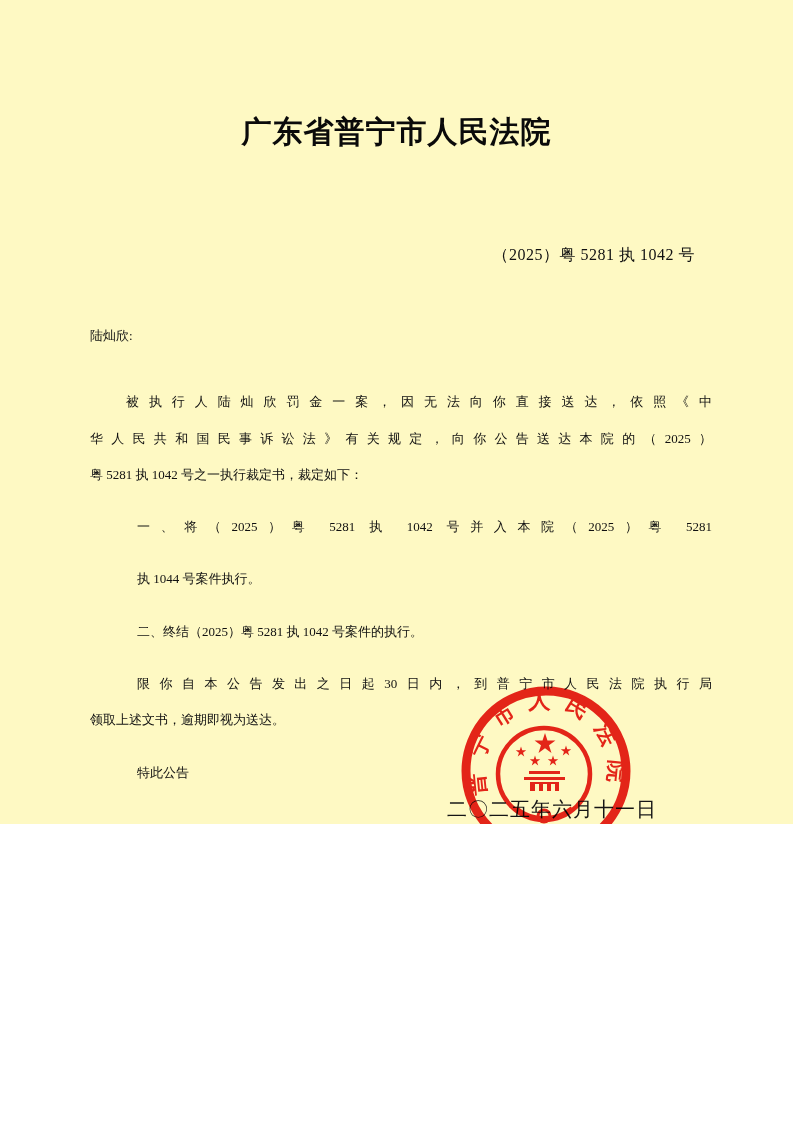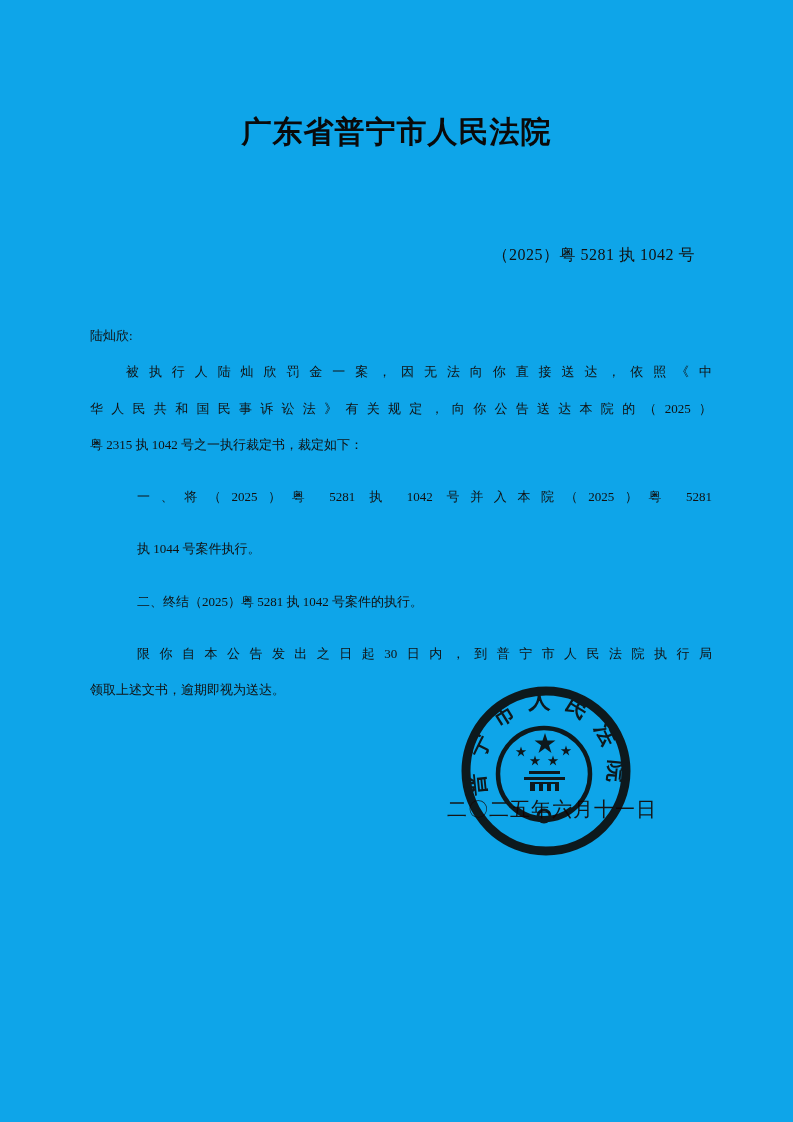--- a/index.html
+++ b/index.html
@@ -3,22 +3,22 @@
 <meta charset="utf-8">
 <style>
   html, body {
     margin: 0;
     padding: 0;
     background: #ffffff;
   }
   .page {
     position: relative;
     width: 793px;
-    height: 1122px;
-    background: #0ea5e9;
+    height: 824px;
+    background: #fef9c3;
     overflow: hidden;
     font-family: "Liberation Serif", "DejaVu Serif", serif;
     color: #111111;
   }
   .court-name {
     position: absolute;
     top: 112px;
     left: 0;
     right: 0;
     text-align: center;
@@ -46,21 +46,21 @@
   }
   .body-text {
     position: absolute;
     top: 318px;
     left: 90px;
     width: 622px;
     font-size: 13px;
     line-height: 36.3px;
   }
   .body-line { min-height: 36.3px; }
-  .indent-para { text-indent: 36px; }
+  .indent-para { text-indent: 36px; margin-top: 30px; }
   .indent-list { text-indent: 47px; margin-top: 16px; }
   .justify {
     text-align: justify;
     text-align-last: justify;
     text-justify: inter-character;
   }
   .date-line {
     position: absolute;
     top: 796px;
     left: 447px;
@@ -84,26 +84,27 @@
 
 <div class="page">
 
   <div class="court-name">广东省普宁市人民法院</div>
   <div class="case-number">（2025）粤 5281 执 1042 号</div>
 
   <div class="body-text">
     <div class="body-line">陆灿欣:</div>
     <div class="body-line indent-para justify">被执行人陆灿欣罚金一案，因无法向你直接送达，依照《中</div>
     <div class="body-line justify">华人民共和国民事诉讼法》有关规定，向你公告送达本院的（2025）</div>
-    <div class="body-line">粤 2315 执 1042 号之一执行裁定书，裁定如下：</div>
+    <div class="body-line">粤 5281 执 1042 号之一执行裁定书，裁定如下：</div>
     <div class="body-line indent-list justify">一、将（2025）粤 5281 执 1042 号并入本院（2025）粤 5281</div>
     <div class="body-line indent-list">执 1044 号案件执行。</div>
     <div class="body-line indent-list">二、终结（2025）粤 5281 执 1042 号案件的执行。</div>
     <div class="body-line indent-list justify">限你自本公告发出之日起30日内，到普宁市人民法院执行局</div>
     <div class="body-line">领取上述文书，逾期即视为送达。</div>
+    <div class="body-line indent-list">特此公告</div>
   </div>
 
   <div class="date-line">二〇二五年六月十一日</div>
 
   <svg class="seal" viewBox="-90 -90 180 180" xmlns="http://www.w3.org/2000/svg">
     <defs>
       <polygon id="star" points="0,-11 2.47,-3.4 10.46,-3.4 4,1.3 6.47,8.9 0,4.2 -6.47,8.9 -4,1.3 -10.46,-3.4 -2.47,-3.4"></polygon>
       <path id="arcpath" d="M -59.2,21.5 A 63,63 0 1 1 59.2,21.5" fill="none"></path>
     </defs>
 

